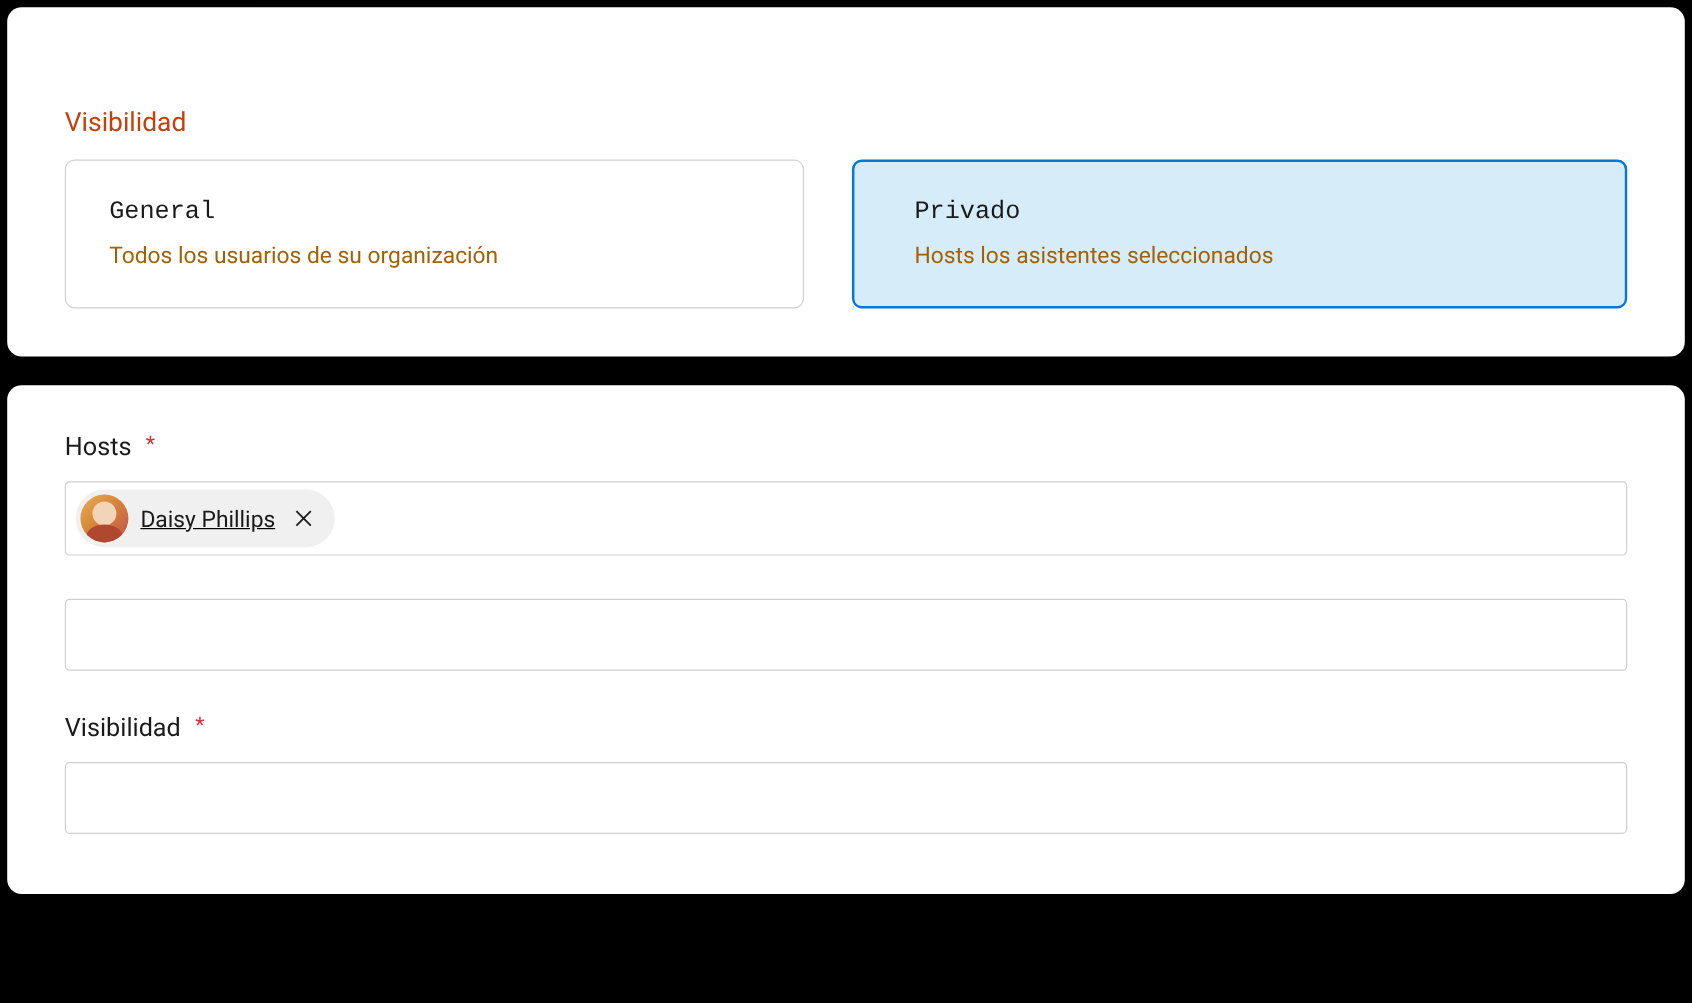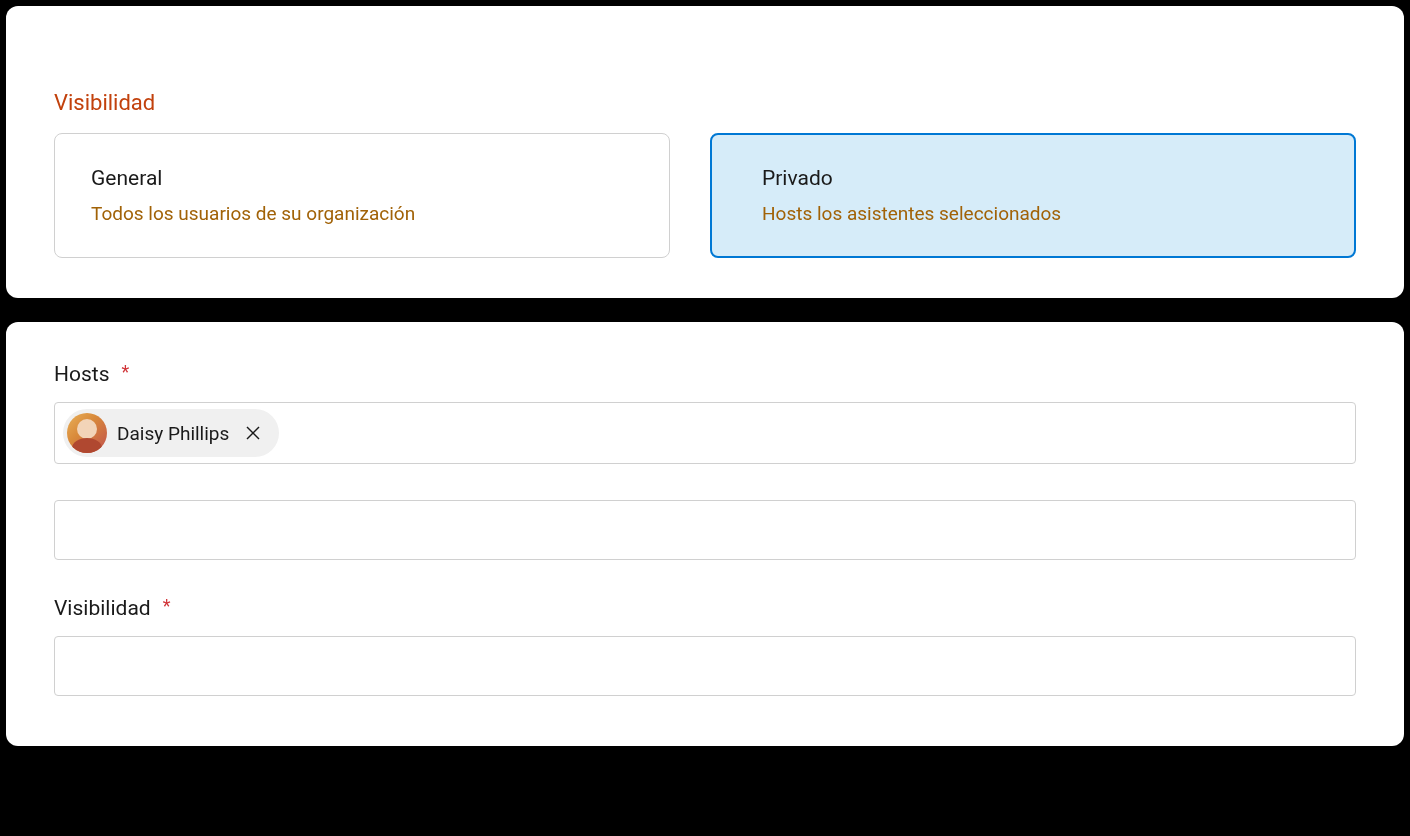--- a/index.html
+++ b/index.html
@@ -45,20 +45,21 @@
     .option-card.selected {
       border: 2px solid #0078d4;
       background: #d6ecf9;
       padding: 31px 50px;
     }
     .option-title {
       font-size: 21px;
       font-weight: 400;
       color: #1a1a1a;
       margin-bottom: 12px;
+      font-family: Liberation Mono, monospace;
     }
     .option-desc {
       font-size: 19px;
       font-weight: 400;
       color: #a16207;
     }
     .field-group {
       margin-bottom: 36px;
     }
     .field-group:last-child {
@@ -82,20 +83,21 @@
     .input-container {
       border: 1px solid #d0d0d0;
       border-radius: 4px;
       min-height: 60px;
       padding: 6px 8px;
       display: flex;
       align-items: center;
       flex-wrap: wrap;
       gap: 6px;
       background: #fff;
+      text-decoration: underline;
     }
     .chip {
       display: inline-flex;
       align-items: center;
       background: #f0f0f0;
       border-radius: 24px;
       padding: 4px 12px 4px 4px;
       gap: 10px;
     }
     .avatar {

